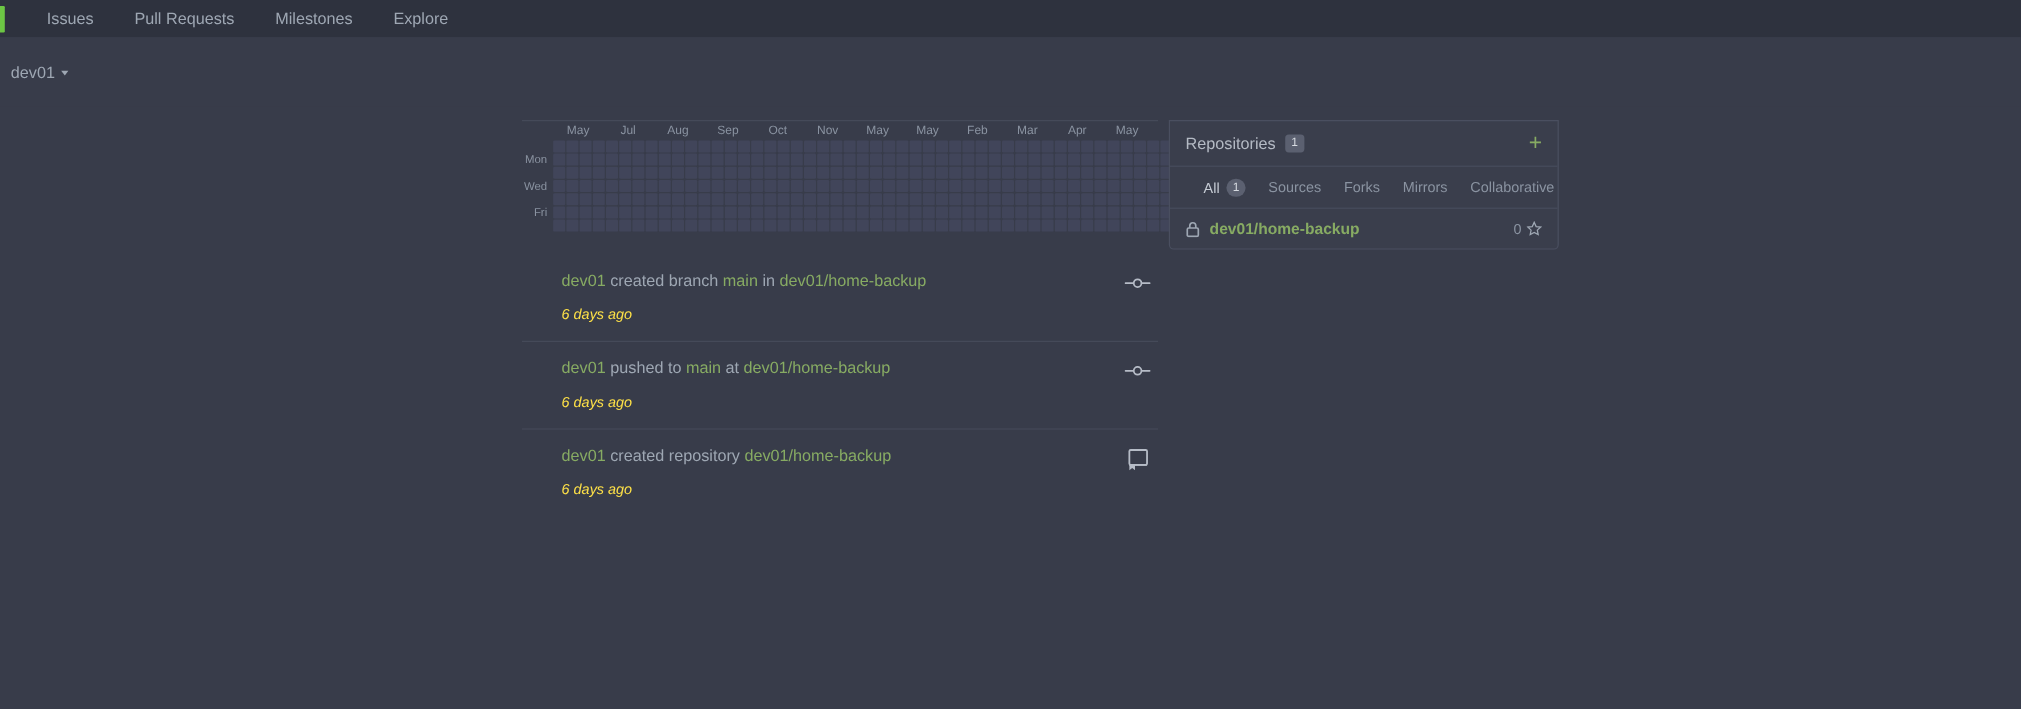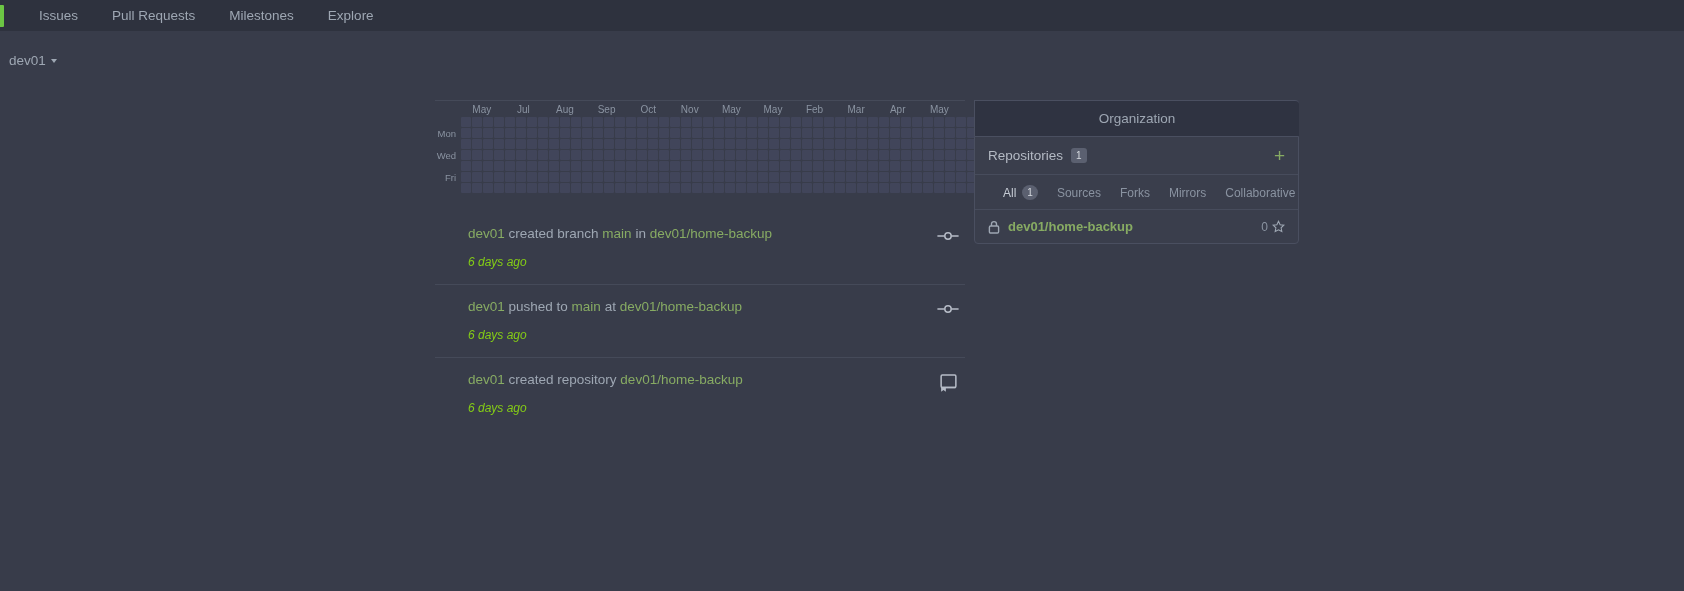--- a/index.html
+++ b/index.html
@@ -157,21 +157,21 @@
   .sha {
     font-family: "Liberation Mono", monospace;
     color: #87ab63;
     font-size: 12px;
   }
   .commit-msg { color: #8a93a1; margin-left: 9px; font-size: 12.5px; }
   .feed-time {
     margin-top: 12px;
     font-size: 12px;
     font-style: italic;
-    color: #84cc16;
+    color: #fde047;
   }
   .feed-icon {
     flex: 0 0 auto;
     width: 34px;
     display: flex;
     justify-content: center;
     padding-top: 3px;
     color: #b6bcc7;
   }
 
@@ -255,21 +255,21 @@
     border-radius: 4px;
     display: flex;
     align-items: center;
     justify-content: center;
     cursor: pointer;
     color: #9ea7b3;
   }
 
   .filter-tabs {
     display: flex;
-    align-items: flex-end;
+    align-items: flex-start;
     gap: 19px;
     padding: 10px 13px 0 28px;
     font-size: 12px;
   }
   .filter-tab { color: #8a93a1; cursor: pointer; display: inline-flex; align-items: center; gap: 6px; }
   .filter-tab.active { color: #c5cbd4; }
 
   .repo-list { margin-top: 9px; border-top: 1px solid #474c5c; }
   .repo-row {
     display: flex;
@@ -760,21 +760,20 @@
               <path d="M1.2 14.2h5v4.6l-2.5-1.9-2.5 1.9z M6.2 14.2h10.6" fill="#b6bcc7" stroke="none"></path>
               <path d="M1.2 14.2h15.6" stroke="#b6bcc7"></path>
             </svg>
           </div>
         </div>
       </div>
   </div>
 
   <div class="col-right">
     <div class="tabs">
-      <div class="tab">Organization</div>
     </div>
 
     <div class="panel">
       <div class="panel-header">
         <span class="panel-title">
           <span>Repositories</span>
           <span class="count-badge">1</span>
         </span>
         <span class="add-btn">+</span>
       </div>

